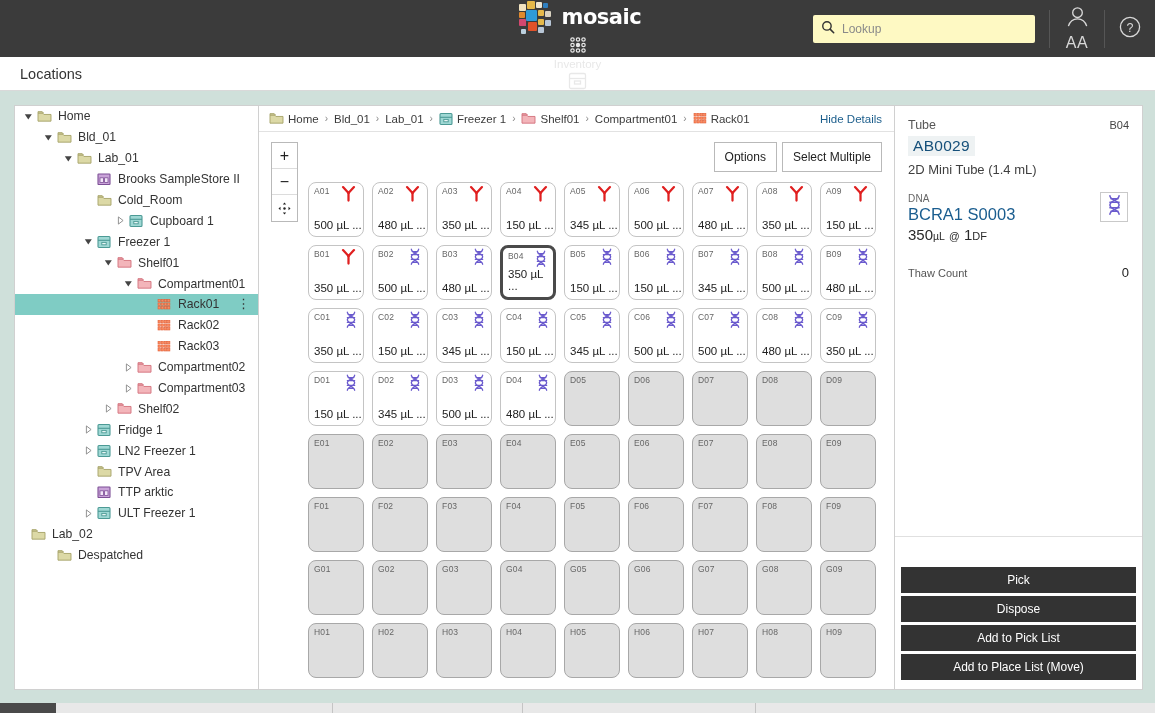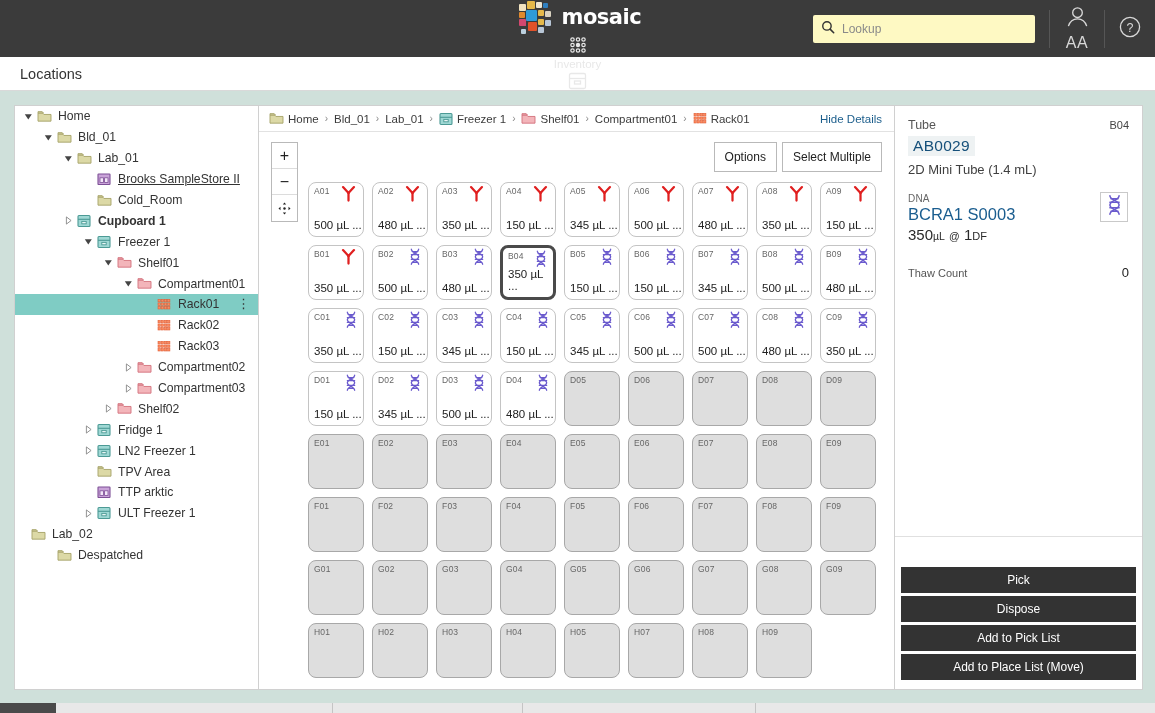--- a/index.html
+++ b/index.html
@@ -339,42 +339,42 @@
             </svg>
           </span>
           <span class="t-ico">
             <svg width="15" height="13" viewBox="0 0 16 14">
               <path d="M1 3.2h5l1.3 1.6H15V12H1z" fill="#dcd9a6" stroke="#a8a46a" stroke-width="1"></path>
               <path d="M1 3.2V1.8h4.6L6.8 3.2z" fill="#dcd9a6" stroke="#a8a46a" stroke-width="1"></path>
             </svg>
           </span>
           <span>Lab_01</span>
         </div>
-        <div class="tree-row" style="padding-left: 66px; text-decoration: underline;">
+        <div class="tree-row" style="padding-left: 66px;">
           <span class="tw"></span>
           <span class="t-ico">
             <svg width="14" height="14" viewBox="0 0 14 14">
               <rect x="1" y="2" width="12" height="10.5" rx="0.6" fill="#c9a3d8" stroke="#7d4f96" stroke-width="1.1"></rect>
               <rect x="3" y="5.8" width="3.4" height="4.6" fill="#f2e6f7" stroke="#7d4f96" stroke-width="0.8"></rect>
               <rect x="7.6" y="5.8" width="3.4" height="4.6" fill="#f2e6f7" stroke="#7d4f96" stroke-width="0.8"></rect>
             </svg>
           </span>
           <span>Brooks SampleStore II</span>
         </div>
         <div class="tree-row" style="padding-left: 66px;">
           <span class="tw"></span>
           <span class="t-ico">
             <svg width="15" height="13" viewBox="0 0 16 14">
               <path d="M1 3.2h5l1.3 1.6H15V12H1z" fill="#dcd9a6" stroke="#a8a46a" stroke-width="1"></path>
               <path d="M1 3.2V1.8h4.6L6.8 3.2z" fill="#dcd9a6" stroke="#a8a46a" stroke-width="1"></path>
             </svg>
           </span>
           <span>Cold_Room</span>
         </div>
-        <div class="tree-row" style="padding-left: 46px; font-weight: bold;">
+        <div class="tree-row" style="padding-left: 98px;">
           <span class="tw">
             <svg width="9" height="9" viewBox="0 0 9 9">
               <path d="M2.4 0.9v7.2L7.1 4.5z" fill="none" stroke="#888" stroke-width="0.9"></path>
             </svg>
           </span>
           <span class="t-ico">
             <svg width="14" height="14" viewBox="0 0 14 14">
               <rect x="1" y="1.5" width="12" height="11" rx="1" fill="#9fd8d4" stroke="#4c9a95" stroke-width="1.1"></rect>
               <line x1="1" y1="5.3" x2="13" y2="5.3" stroke="#4c9a95" stroke-width="1.1"></line>
               <rect x="4.8" y="7.4" width="4.4" height="2.4" fill="#e8f6f5" stroke="#4c9a95" stroke-width="0.9"></rect>
@@ -1350,20 +1350,25 @@
             <span class="w-pos">H04</span>
           </div>
         </div>
         <div class="well">
           <div class="well-in empty">
             <span class="w-pos">H05</span>
           </div>
         </div>
         <div class="well">
           <div class="well-in empty">
+            <span class="w-pos">H06</span>
+          </div>
+        </div>
+        <div class="well">
+          <div class="well-in empty">
             <span class="w-pos">H07</span>
           </div>
         </div>
         <div class="well">
           <div class="well-in empty">
             <span class="w-pos">H08</span>
           </div>
         </div>
         <div class="well">
           <div class="well-in empty">

